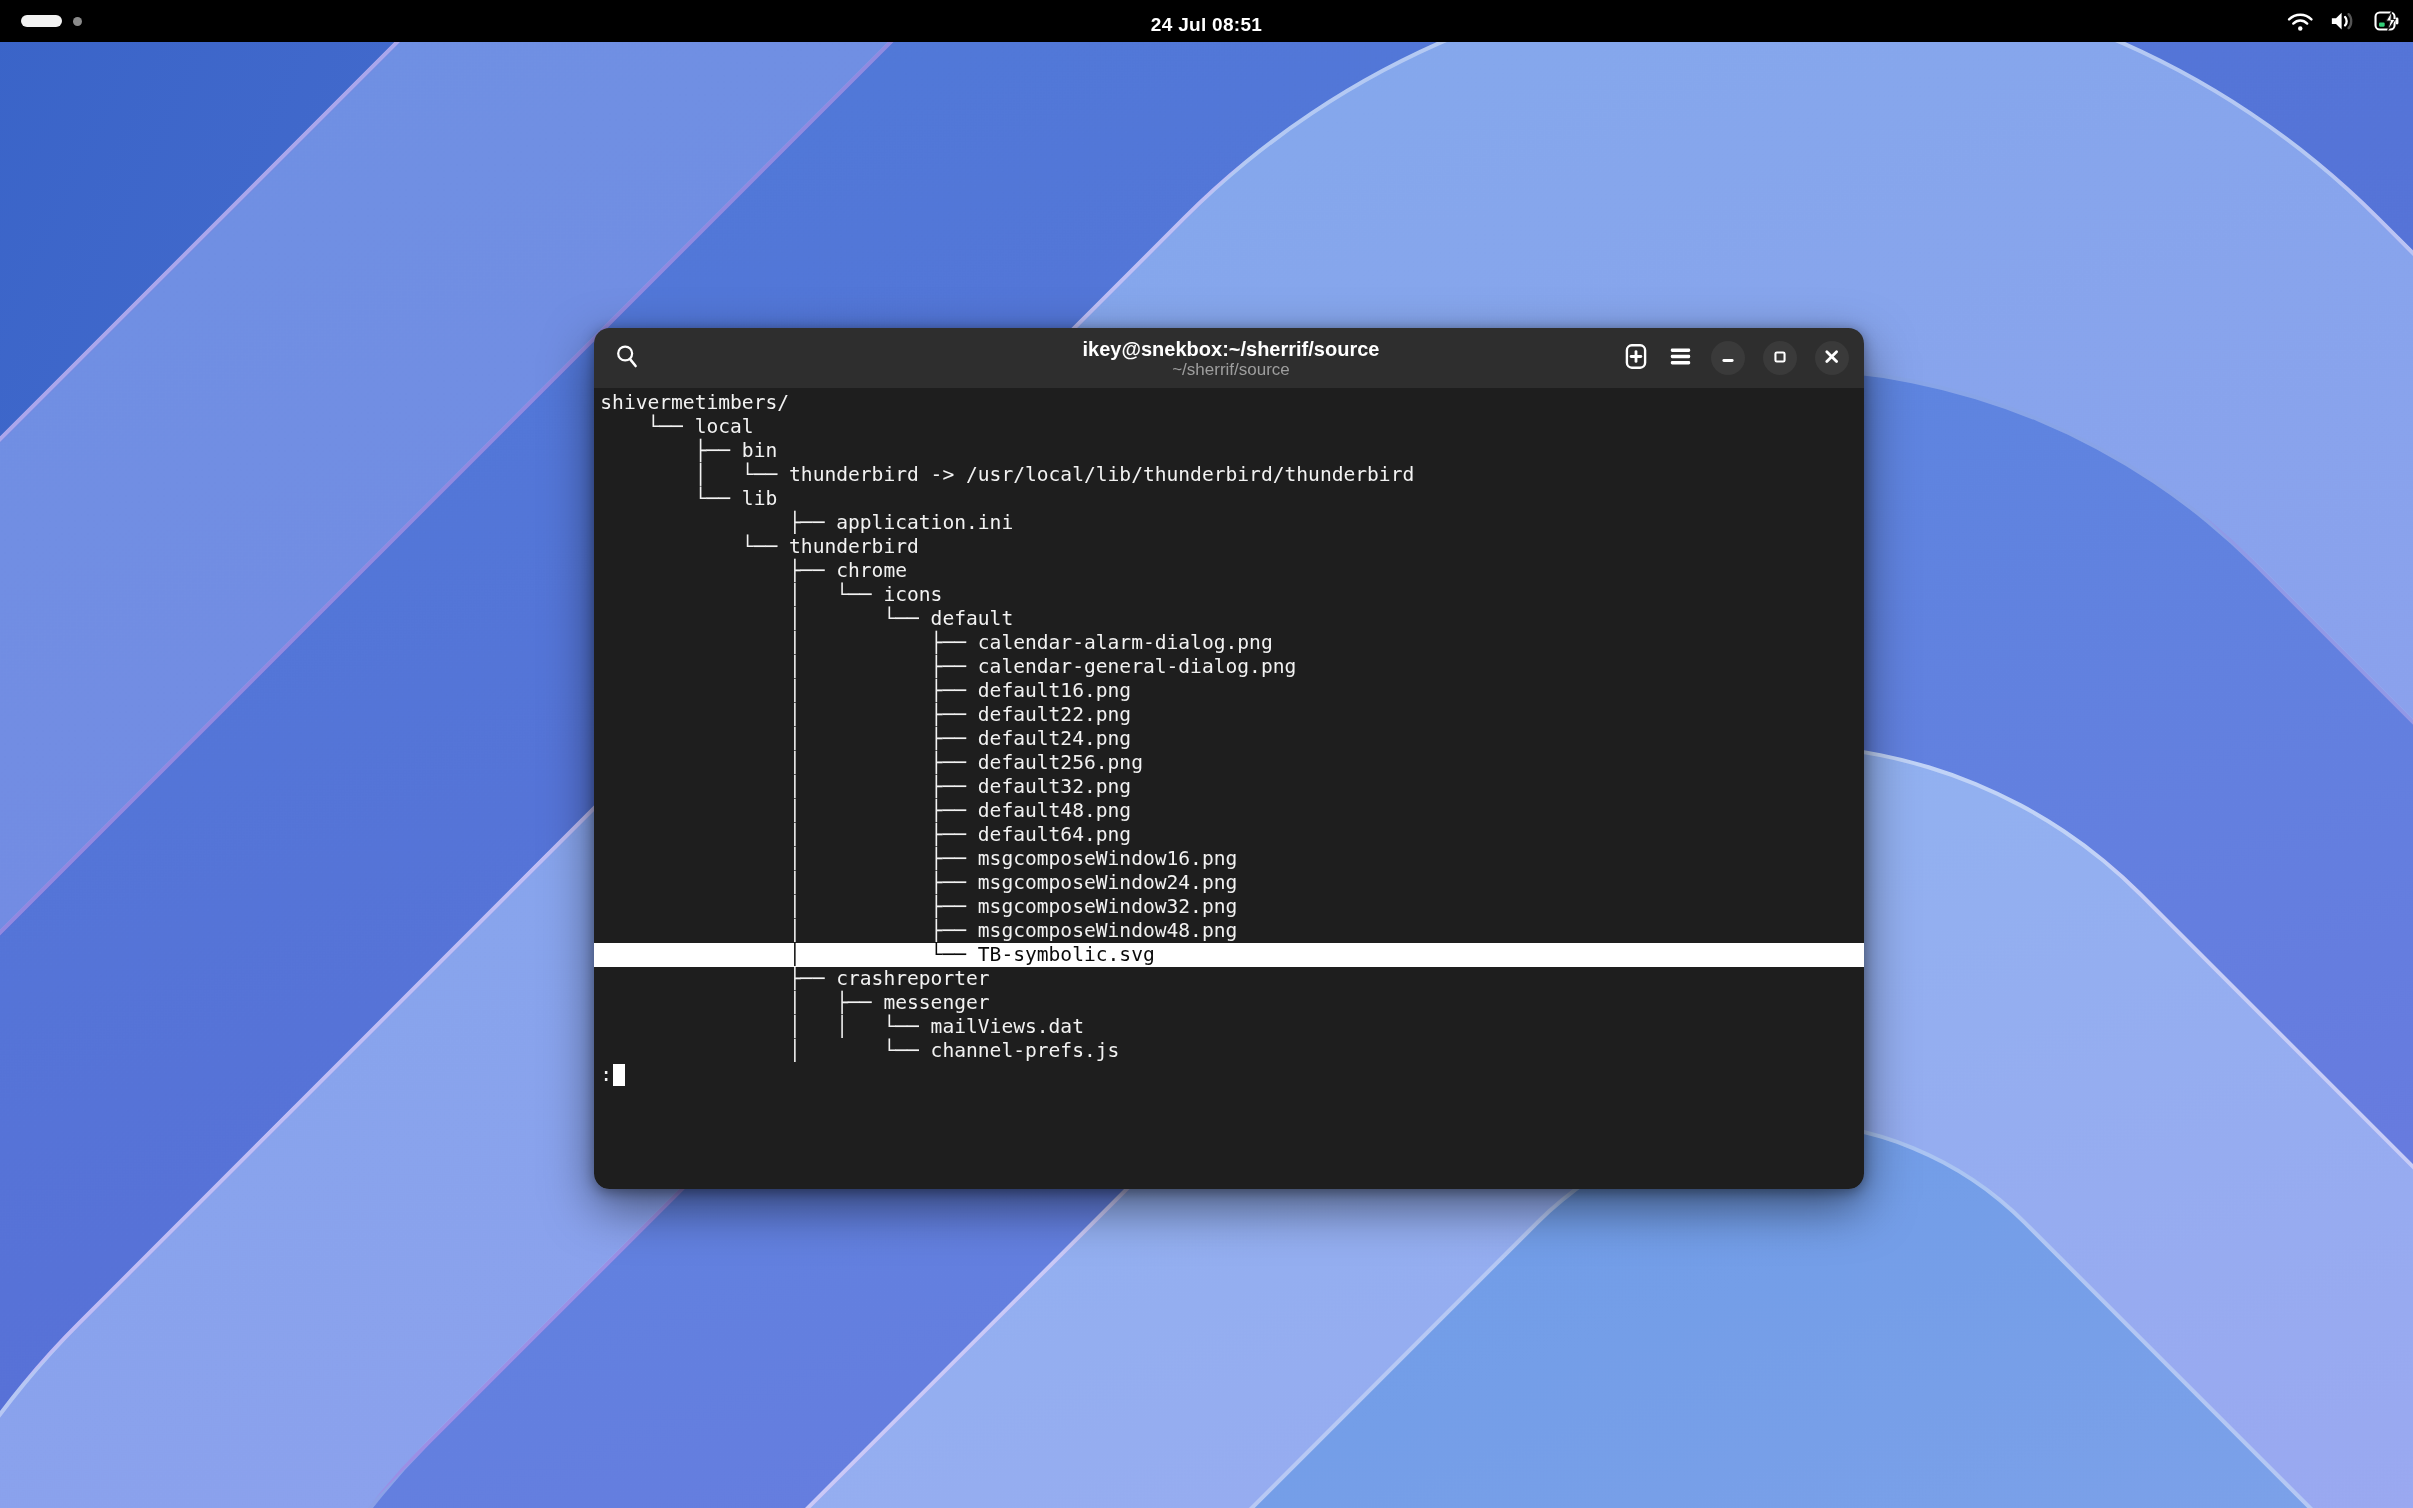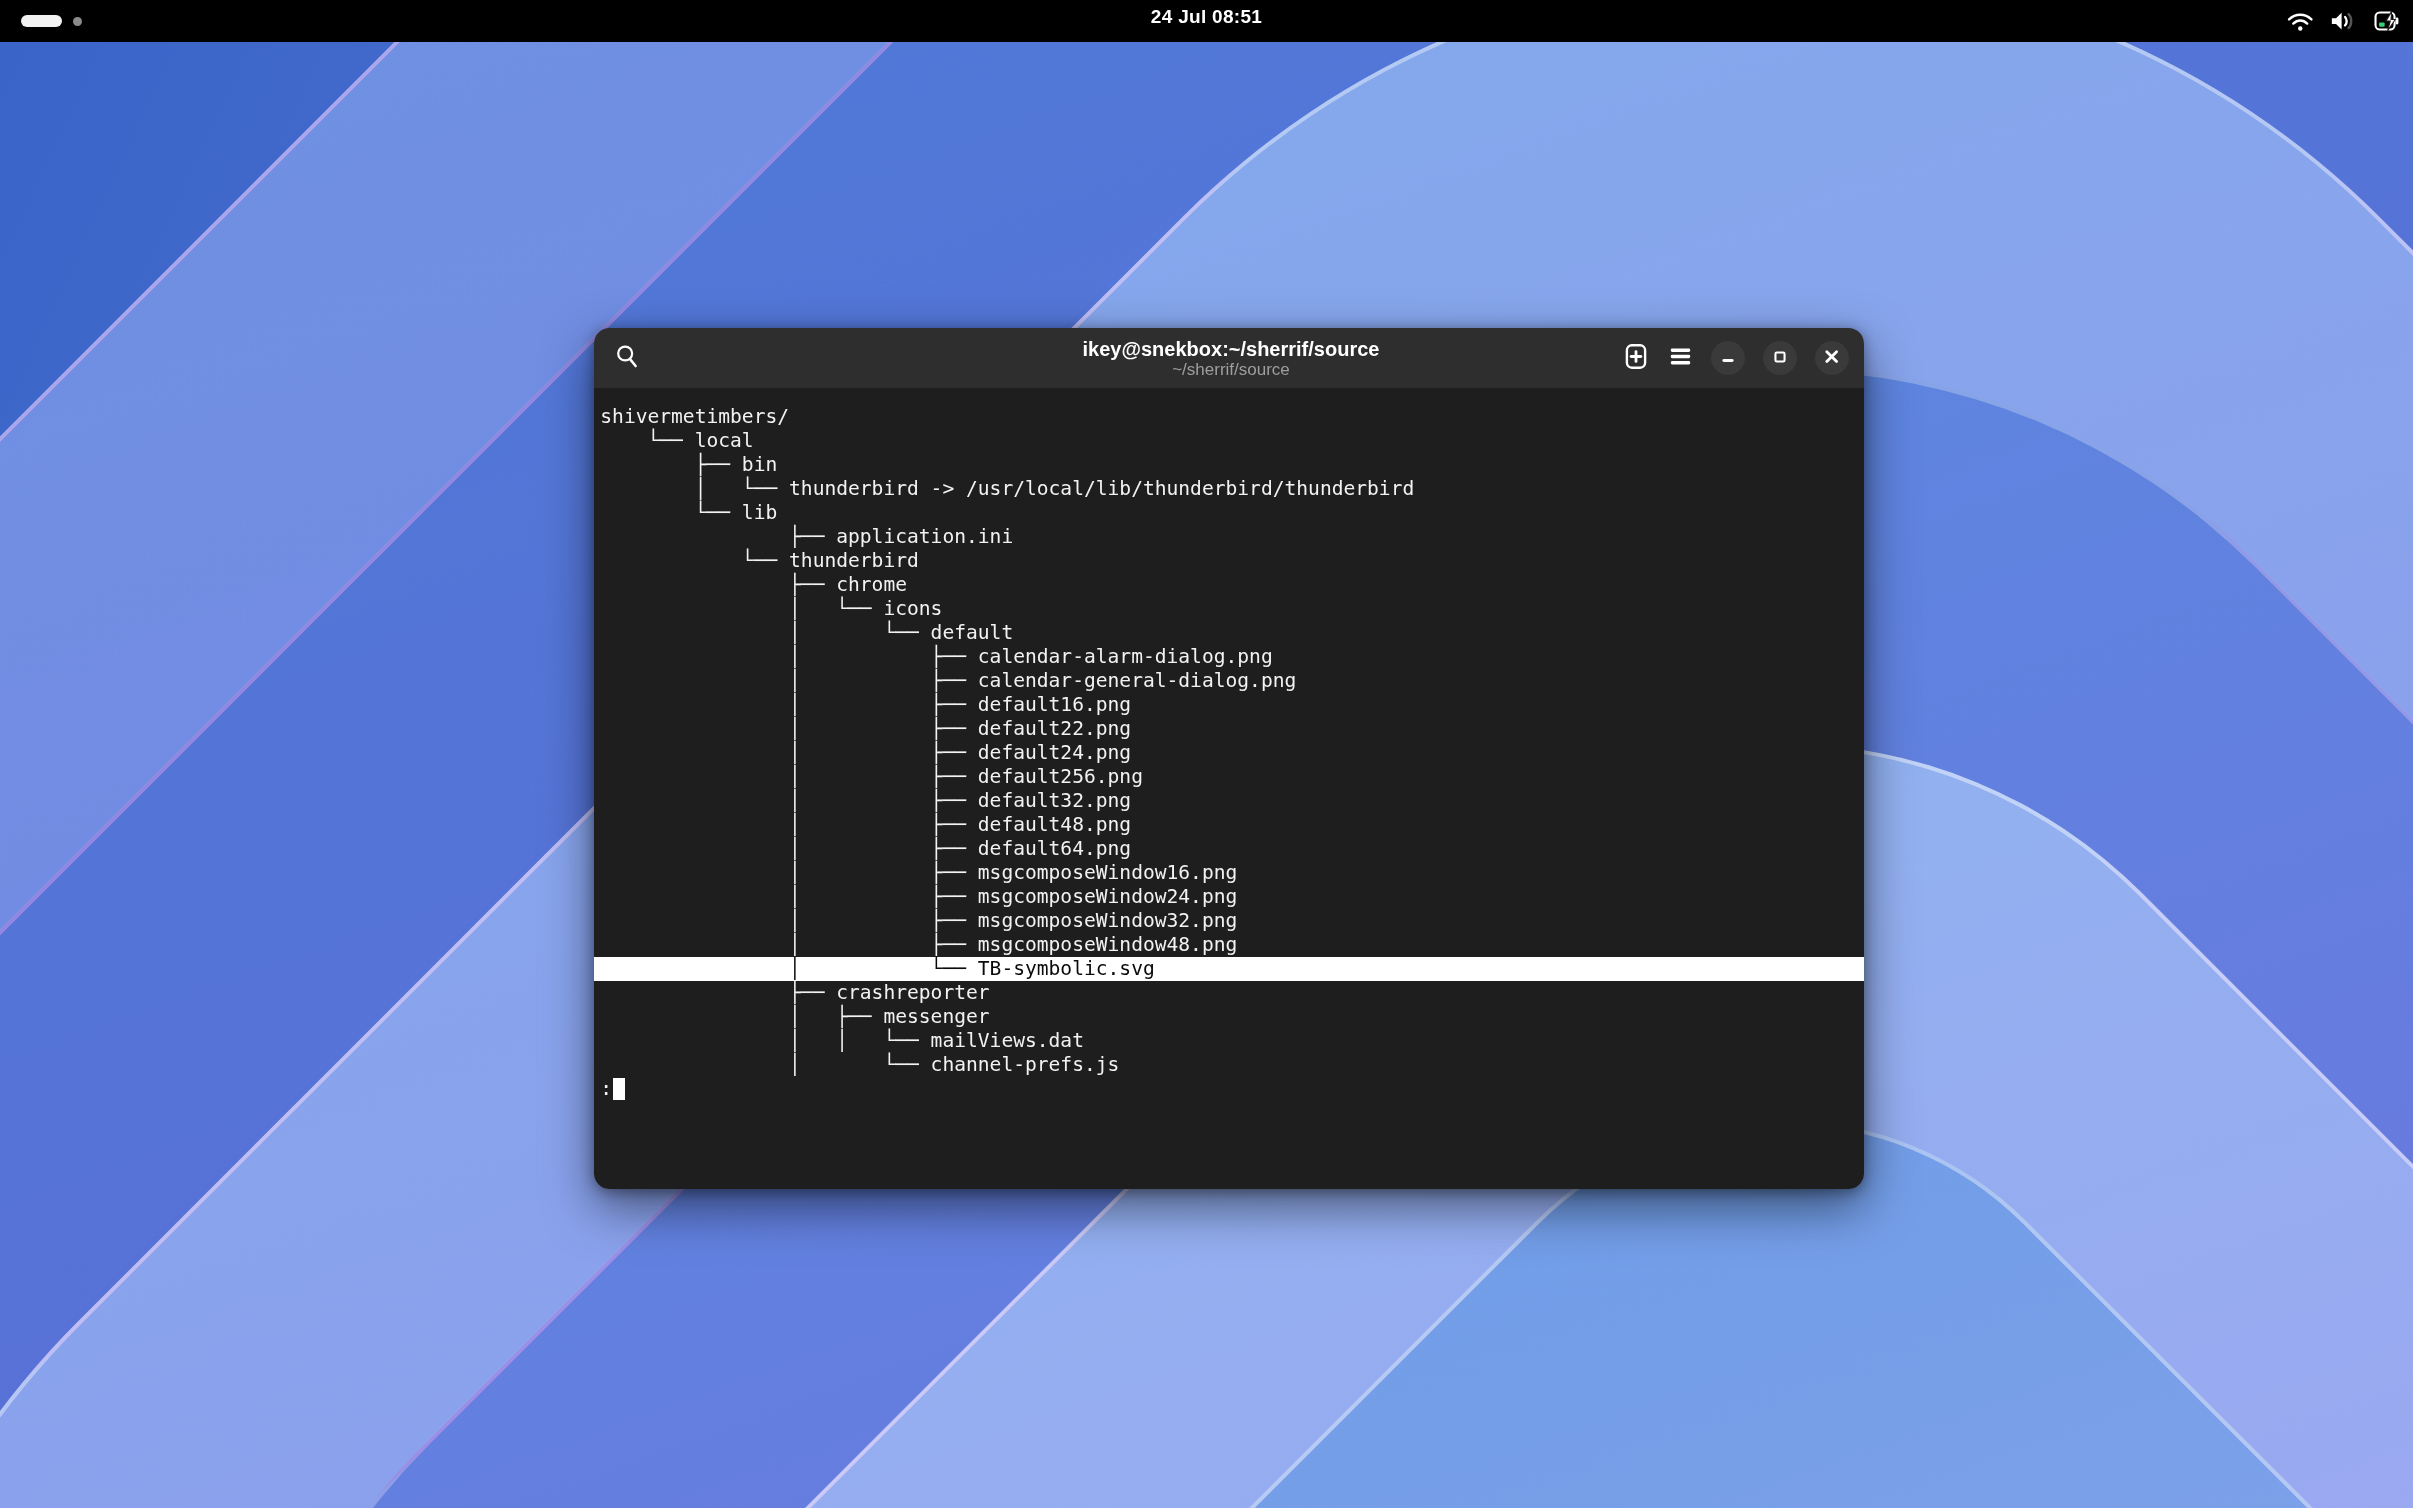--- a/index.html
+++ b/index.html
@@ -22,21 +22,21 @@
     border:4.2px solid rgba(240,245,254,.5);}
   .ring.r6{width:1327px;height:1327px;background:linear-gradient(115deg,#6f9ce7,#8fa8ec);
     border:4.2px solid rgba(240,245,254,.45);}
 
   
   .topbar{position:absolute;left:0;top:0;width:2413px;height:42px;
     background:var(--top-bar-bg,#000);display:flex;align-items:center;}
   .ws{position:absolute;left:21px;top:0;height:42px;display:flex;align-items:center;gap:11.2px;}
   .ws .pill{width:41px;height:12px;border-radius:6.3px;background:#f2f2f2;display:inline-block;}
   .ws .dot{width:9px;height:9px;border-radius:50%;background:#8b8b8b;display:inline-block;}
-  .clock{position:absolute;left:0;right:0;top:4px;height:26px;display:flex;align-items:center;
+  .clock{position:absolute;left:0;right:0;top:12px;height:26px;display:flex;align-items:center;
     justify-content:center;color:#fff;font-size:19px;font-weight:bold;letter-spacing:0.3px;border-radius:18px;}
   .status{position:absolute;right:9.8px;top:0;height:42px;display:flex;align-items:center;gap:15.4px;}
   .status svg{display:block;}
 
   
   .window{position:absolute;left:594px;top:328px;width:1270px;height:861px;
     border-radius:15.4px;box-shadow:0 18px 49px rgba(0,0,0,.5),0 2.8px 12.6px rgba(0,0,0,.35);
     overflow:hidden;}
   .headerbar{position:relative;height:60px;background:var(--window-header-bg,#2e2e2e);
     display:flex;align-items:center;}
@@ -44,21 +44,21 @@
     align-items:center;justify-content:center;}
   .search-btn{position:absolute;left:18px;top:0;height:60px;width:31px;}
   .titles{position:absolute;left:4px;right:0;top:0;height:60px;display:flex;flex-direction:column;
     align-items:center;justify-content:center;pointer-events:none;}
   .title{color:#fff;font-size:20px;font-weight:bold;line-height:22.3px;}
   .subtitle{color:var(--subtitle-text,#9e9e9e);font-size:17px;line-height:17px;margin-top:0;}
   .hdr-right{position:absolute;right:15.4px;top:0;height:60px;display:flex;align-items:center;gap:18px;}
   .circle{width:34px;height:34px;border-radius:50%;background:var(--control-circle-bg,#3a3a3a);}
 
   .term{position:relative;height:801px;background:var(--terminal-bg,#1e1e1e);
-    padding-top:17px;box-sizing:border-box;
+    padding-top:3px;box-sizing:border-box;
     font-family:"DejaVu Sans Mono",monospace;font-size:19.6px;color:var(--terminal-text,#f2f2f2);}
   .tline{height:24px;line-height:24px;white-space:pre;padding-left:6.3px;}
   .tline.hl{background:var(--highlight-bg,#fff);color:var(--highlight-text,#0a0a0a);}
   .prompt{display:flex;align-items:center;}
   .cursor{display:inline-block;width:11.2px;height:21.6px;background:#fff;margin-left:1.4px;}
 </style>
 </head>
 <body>
 
 <div class="desktop">

